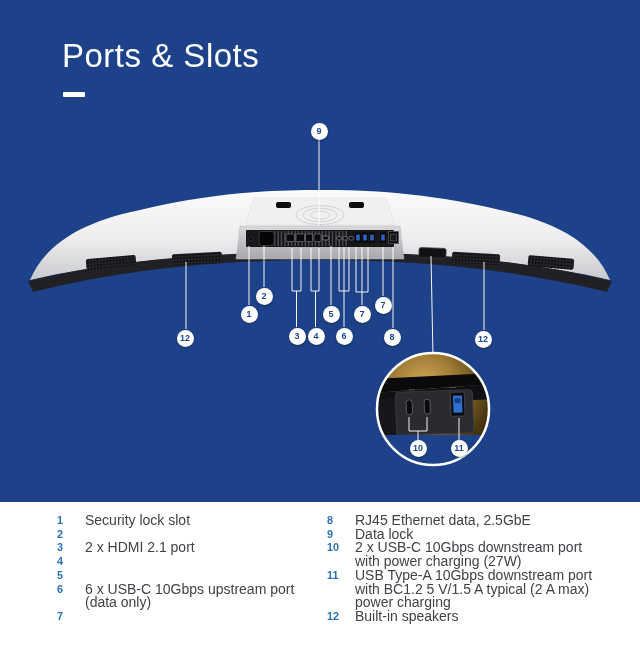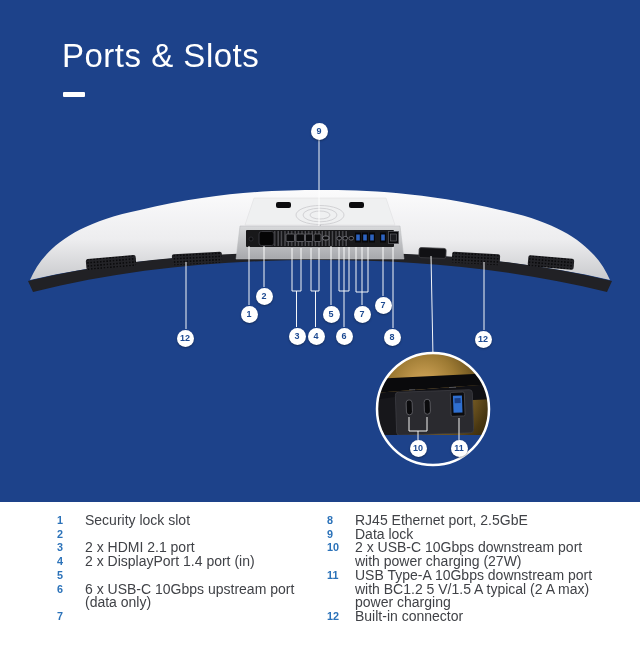--- a/index.html
+++ b/index.html
@@ -223,48 +223,47 @@
       </div>
       <div class="legend-item">
         <div class="legend-num">2</div>
       </div>
       <div class="legend-item">
         <div class="legend-num">3</div>
         <div class="legend-text">2 x HDMI 2.1 port</div>
       </div>
       <div class="legend-item">
         <div class="legend-num">4</div>
-        <div class="legend-text">2 x DisplayPort 1.4 port (in)</div>
       </div>
       <div class="legend-item">
         <div class="legend-num">5</div>
       </div>
       <div class="legend-item">
         <div class="legend-num">6</div>
         <div class="legend-text">6 x USB-C 10Gbps upstream port (data only)</div>
       </div>
       <div class="legend-item">
         <div class="legend-num">7</div>
       </div>
     </div>
   <div class="legend-col right" id="legend-col-right">
       <div class="legend-item">
         <div class="legend-num">8</div>
-        <div class="legend-text">RJ45 Ethernet port, 2.5GbE</div>
+        <div class="legend-text">RJ45 Ethernet data, 2.5GbE</div>
       </div>
       <div class="legend-item">
         <div class="legend-num">9</div>
         <div class="legend-text">Data lock</div>
       </div>
       <div class="legend-item">
         <div class="legend-num">10</div>
         <div class="legend-text">2 x USB-C 10Gbps downstream port with power charging (27W)</div>
       </div>
       <div class="legend-item">
         <div class="legend-num">11</div>
         <div class="legend-text">USB Type-A 10Gbps downstream port with BC1.2 5 V/1.5 A typical (2 A max) power charging</div>
       </div>
       <div class="legend-item">
         <div class="legend-num">12</div>
-        <div class="legend-text">Built-in connector</div>
+        <div class="legend-text">Built-in speakers</div>
       </div>
     </div>
 </div>
 
 </body></html>

